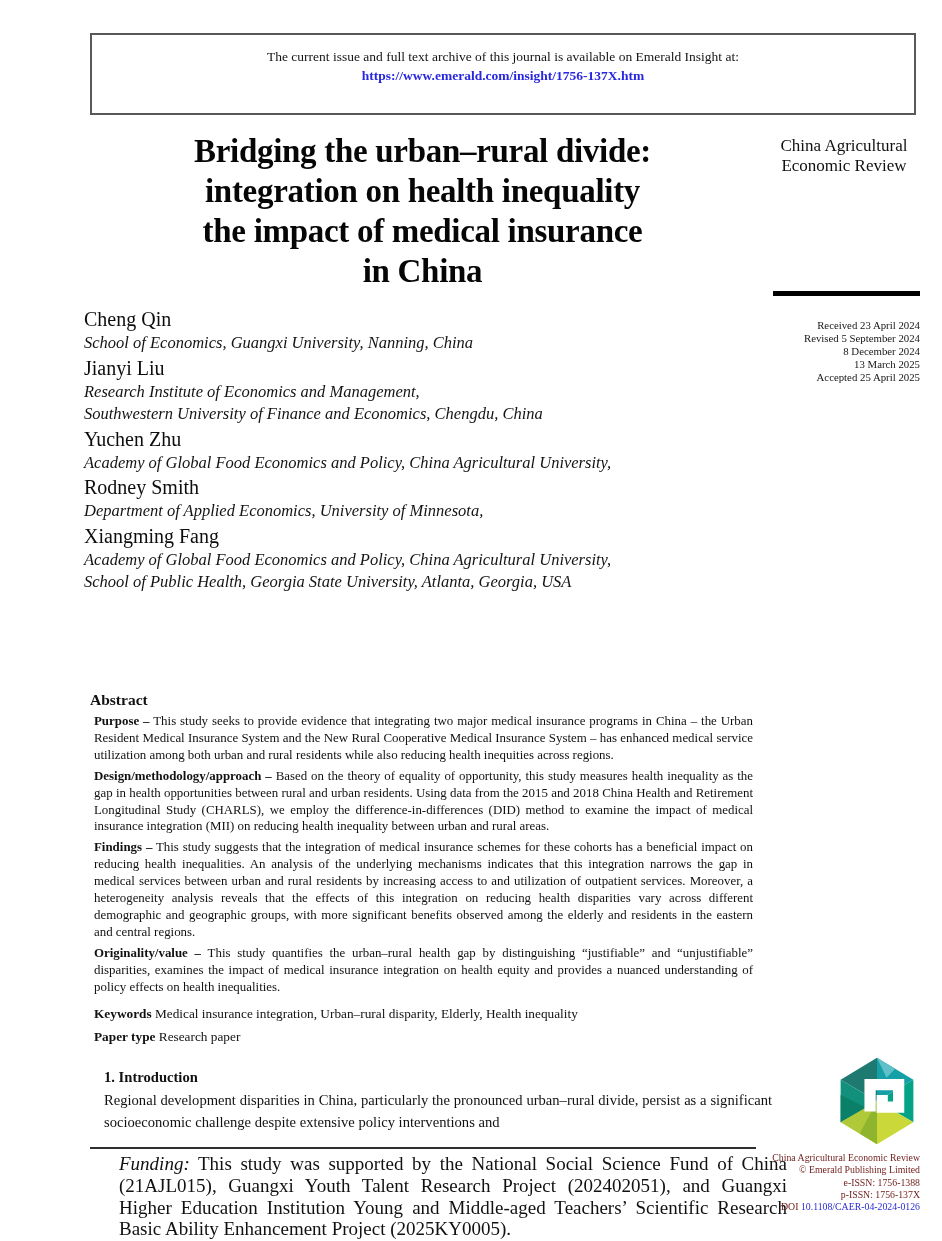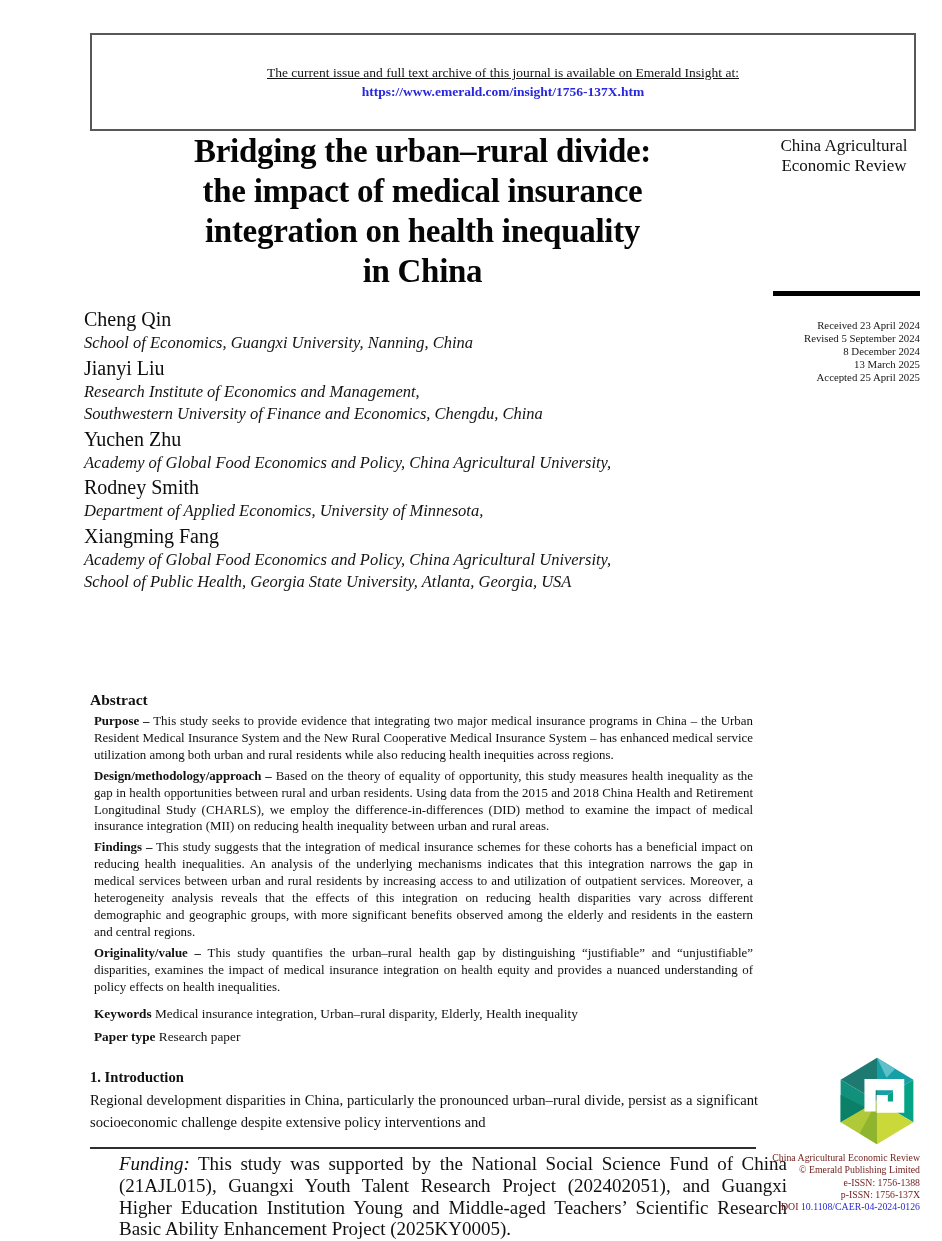--- a/index.html
+++ b/index.html
@@ -1,21 +1,21 @@
 <!DOCTYPE html>
 <html><head>
 <meta charset="utf-8">
 <style>
   html,body{margin:0;padding:0;background:#ffffff;}
   .page{position:relative;width:942px;height:1241px;background:#ffffff;overflow:hidden;
         font-family:"Liberation Serif","DejaVu Serif",serif;color:#111;}
 
   
   .top-box{position:absolute;left:90px;top:33px;width:822px;height:66px;
-           border:2px solid #58585a;text-align:center;padding-top:28px;box-sizing:content-box;text-decoration:underline;}
+           border:2px solid #58585a;text-align:center;padding-top:12px;box-sizing:content-box;}
   .top-box .notice{font-size:13.5px;color:#141414;line-height:19px;}
   .top-box .url{font-size:13.5px;font-weight:bold;color:#2726e0;line-height:20px;text-decoration:none;display:inline-block;}
 
   
   .title{position:absolute;left:90px;top:131px;width:665px;text-align:center;
          font-size:33px;font-weight:bold;line-height:40px;color:#060606;letter-spacing:-0.3px;}
   .authors{position:absolute;left:84px;top:306px;width:678px;}
   .author-name{font-size:20px;line-height:25px;margin-top:1px;color:#0d0d0d;}
   .author-aff{font-style:italic;font-size:16.5px;line-height:22.5px;color:#141414;}
 
@@ -27,21 +27,21 @@
          font-size:10.8px;line-height:13px;color:#151515;}
 
   
   .abstract{position:absolute;left:90px;top:691px;width:667px;}
   .abstract h2{margin:0 0 5px 0;font-size:15.5px;line-height:17px;}
   .abstract p{margin:4px;font-size:12.9px;line-height:16.9px;text-align:justify;}
   .kw{margin-top:9px !important;font-size:13.3px !important;line-height:17px !important;text-align:left !important;}
   .pt{margin-top:6px !important;font-size:13.3px !important;line-height:17px !important;text-align:left !important;}
 
   
-  .intro{position:absolute;left:90px;top:1068px;width:668px;}
+  .intro{position:absolute;left:104px;top:1068px;width:668px;}
   .intro h2{margin:0 0 3px 0;font-size:14.6px;line-height:18px;}
   .intro p{margin:0;font-size:14.6px;line-height:22px;text-align:justify;}
 
   
   .foot-rule{position:absolute;left:90px;top:1147px;width:666px;height:2px;background:#2f2f2f;}
   .footnote{position:absolute;left:90px;top:1153px;width:668px;font-size:19px;line-height:21.8px;text-align:justify;margin-left:29px;}
   .footnote .flabel{font-style:italic;}
 
   
   .logo{position:absolute;left:833px;top:1056px;width:88px;height:90px;}
@@ -54,22 +54,22 @@
 
 <div class="page">
 
   <div class="top-box">
     <div class="notice">The current issue and full text archive of this journal is available on Emerald Insight at:</div>
     <a class="url">https://www.emerald.com/insight/1756-137X.htm</a>
   </div>
 
   <div class="title">
     <div>Bridging the urban–rural divide:</div>
+    <div>integration on health inequality</div>
     <div>the impact of medical insurance</div>
-    <div>integration on health inequality</div>
     <div>in China</div>
   </div>
 
   <div class="authors">
     <div class="author-name">Cheng Qin</div>
     <div class="author-aff">School of Economics, Guangxi University, Nanning, China</div>
     <div class="author-name">Jianyi Liu</div>
     <div class="author-aff">Research Institute of Economics and Management,</div>
     <div class="author-aff">Southwestern University of Finance and Economics, Chengdu, China</div>
     <div class="author-name">Yuchen Zhu</div>

